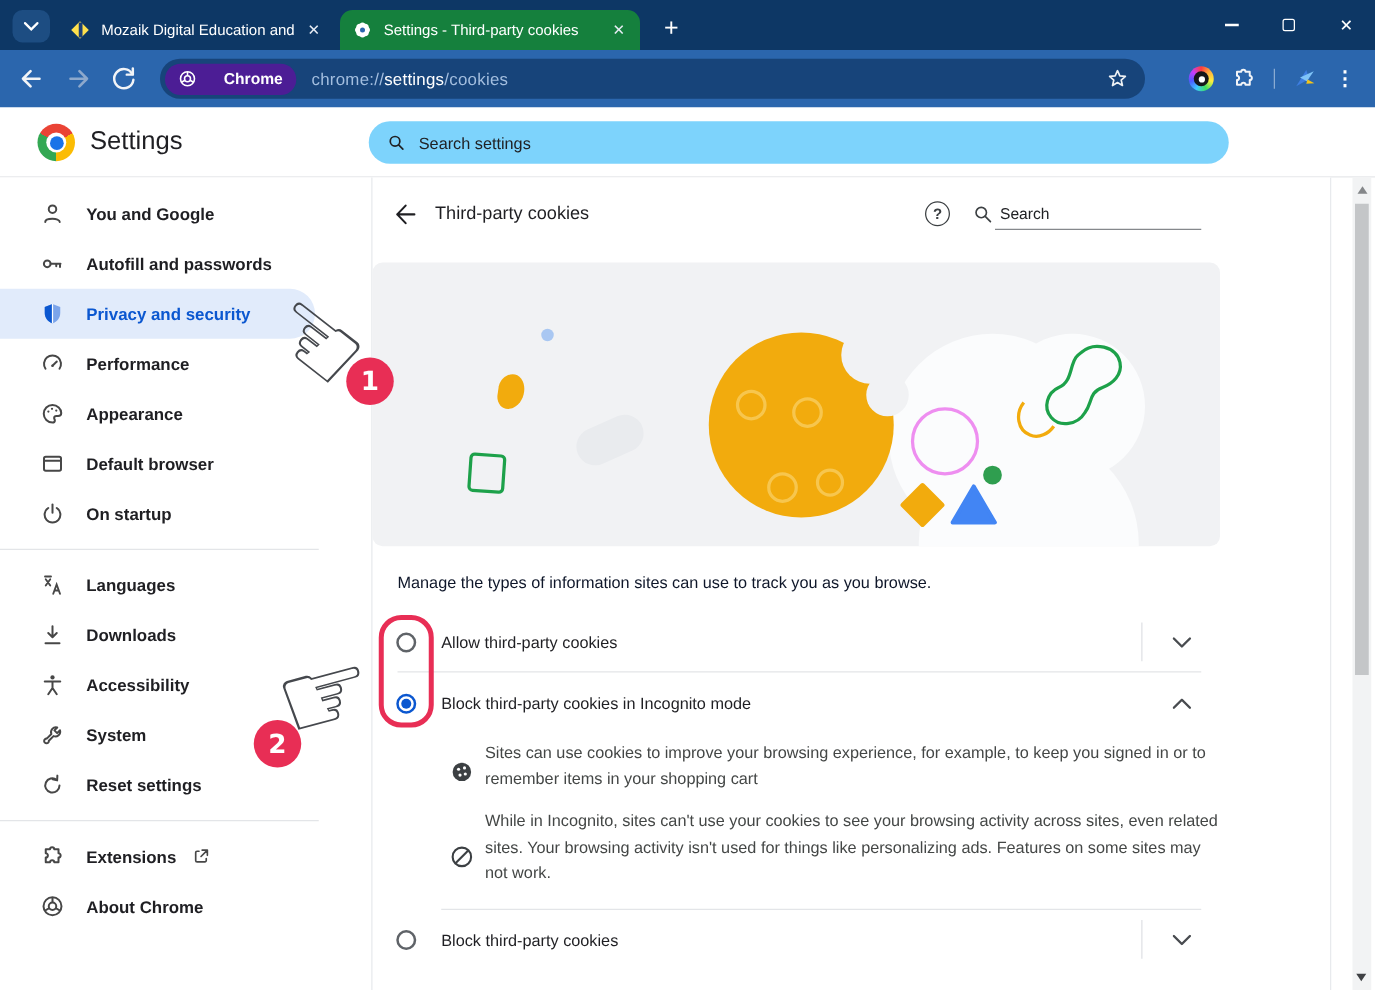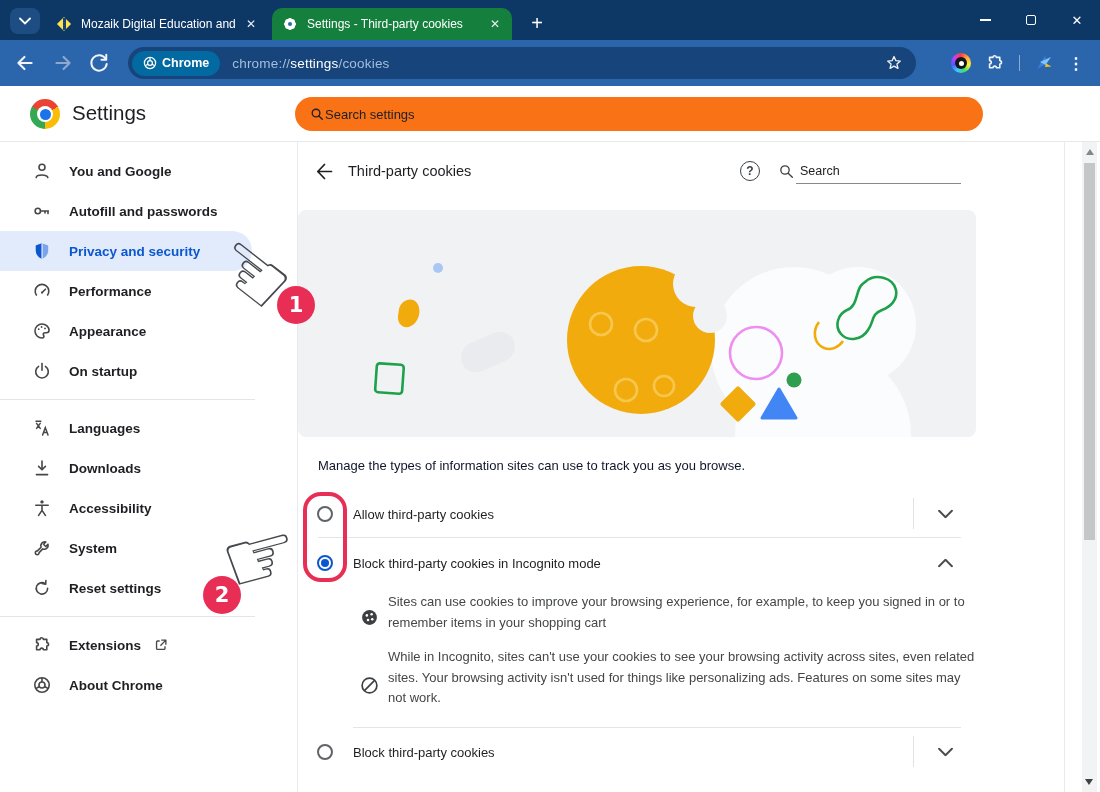--- a/index.html
+++ b/index.html
@@ -27,43 +27,43 @@
   .wincontrols { position:absolute; right:0; top:0; height:40px; display:flex; }
   .winbtn { width:46px; height:40px; display:flex; align-items:center; justify-content:center; color:#fff; }
   .min-glyph { width:11px; height:1.4px; background:#fff; display:block; }
   .max-glyph { width:10px; height:10px; border:1.3px solid #fff; border-radius:2px; display:block; }
 
   
   .toolbar { position:absolute; left:0; top:40px; width:1100px; height:46px; background:#2b66ad; }
   .navic { position:absolute; top:12px; width:22px; height:22px; }
   .omnibox { position:absolute; left:128px; top:7px; width:788px; height:32px; background:#17447a;
              border-radius:16px; display:flex; align-items:center; }
-  .chip { margin-left:4px; height:25px; border-radius:13px; background:#0369a1; display:flex;
-          align-items:center; gap:5px; padding:0 11px; color:#fff; font-size:12.5px; font-weight:bold; }
+  .chip { margin-left:4px; height:25px; border-radius:13px; background:#4c1d95; display:flex;
+          align-items:center; gap:22px; padding:0 11px; color:#fff; font-size:12.5px; font-weight:bold; }
   .url { margin-left:12px; font-size:13.5px; color:#a3bedf; letter-spacing:.2px; }
   .url b { color:#fff; font-weight:normal; }
   .omni-star { margin-left:auto; margin-right:13px; }
   .tb-right { position:absolute; right:0; top:0; height:46px; display:flex; align-items:center; gap:14px; padding-right:16px; }
   .theme-circle { width:20px; height:20px; border-radius:50%;
       background:conic-gradient(#ff3d3d,#ffb13d,#ffee3d,#3dde62,#3dc8ff,#4d5bff,#c43dff,#ff3d3d); position:relative; }
   .theme-circle::before { content:""; position:absolute; inset:4px; background:#15161a; border-radius:50%; }
   .theme-circle::after { content:""; position:absolute; inset:7.5px; background:#fff; border-radius:50%; }
   .tb-sep { width:1px; height:16px; background:rgba(255,255,255,.45); }
   .kebab { color:#fff; font-size:16px; font-weight:bold; letter-spacing:0; }
 
   
   .app-header { position:absolute; left:0; top:86px; width:1100px; height:56px; background:#fff;
                 border-bottom:1px solid #e6e8ea; }
   .logo { position:absolute; left:30px; top:13px; width:30px; height:30px; border-radius:50%;
           background:conic-gradient(from -60deg, #ea4335 0 120deg, #fbbc04 0 240deg, #34a853 0 360deg); }
   .logo::before { content:""; position:absolute; inset:7px; background:#fff; border-radius:50%; }
   .logo::after { content:""; position:absolute; inset:9.5px; background:#1a73e8; border-radius:50%; }
   .app-title { position:absolute; left:72px; top:15px; font-size:20.5px; color:#1f1f23; }
   .search-pill { position:absolute; left:295px; top:11px; width:688px; height:34px; border-radius:17px;
-                 background:#f97316; display:flex; align-items:center; padding:0 14px; }
+                 background:#7dd3fc; display:flex; align-items:center; padding:0 14px; gap:10px; }
   .search-pill span { font-size:13px; color:#202124; }
 
   
   .sidebar { position:absolute; left:0; top:142px; width:297px; height:650px; background:#fff; padding-top:9px; }
   .nav-item { height:40px; display:flex; align-items:center; padding-left:32px; font-size:13.5px;
               font-weight:600; color:#1f1f23; position:relative; }
   .nav-item svg { flex:0 0 20px; margin-right:17px; }
   .nav-item.selected { background:#e1ebfb; border-radius:0 26px 26px 0; width:252px; color:#0b57d0; }
   .nav-div { height:1px; background:#e3e5e8; margin:8px 42px 8px 0; }
   .ext-link { margin-left:10px; }
@@ -243,20 +243,27 @@
     <span>Performance</span>
   </div>
   <div class="nav-item">
     <svg viewBox="0 0 20 20" width="20" height="20" fill="none" stroke="#474747" stroke-width="1.6">
         <path d="M10,3 a7,7 0 1 0 0,14 c1.2,0 1.9,-0.8 1.9,-1.7 c0,-0.8 -0.6,-1.1 -0.6,-1.9 c0,-1 0.8,-1.6 1.9,-1.6 h1.3 c1.4,0 2.5,-1.1 2.5,-2.5 C17,6 13.9,3 10,3 Z"></path>
         <circle cx="6.7" cy="8.2" r="0.9" fill="#474747" stroke="none"></circle>
         <circle cx="9.6" cy="6" r="0.9" fill="#474747" stroke="none"></circle>
         <circle cx="13" cy="7.4" r="0.9" fill="#474747" stroke="none"></circle>
       </svg>
     <span>Appearance</span>
+  </div>
+  <div class="nav-item">
+    <svg viewBox="0 0 20 20" width="20" height="20" fill="none" stroke="#474747" stroke-width="1.6">
+        <rect x="3.2" y="4.4" width="13.6" height="11.2" rx="1.4"></rect>
+        <path d="M3.2,7.5 H16.8"></path>
+      </svg>
+    <span>Default browser</span>
   </div>
   <div class="nav-item">
     <svg viewBox="0 0 20 20" width="20" height="20" fill="none" stroke="#474747" stroke-width="1.6" stroke-linecap="round">
         <path d="M6.6,5.4 a6.3,6.3 0 1 0 6.8,0"></path>
         <path d="M10,2.6 V9.2"></path>
       </svg>
     <span>On startup</span>
   </div>
 
   <div class="nav-div"></div>

